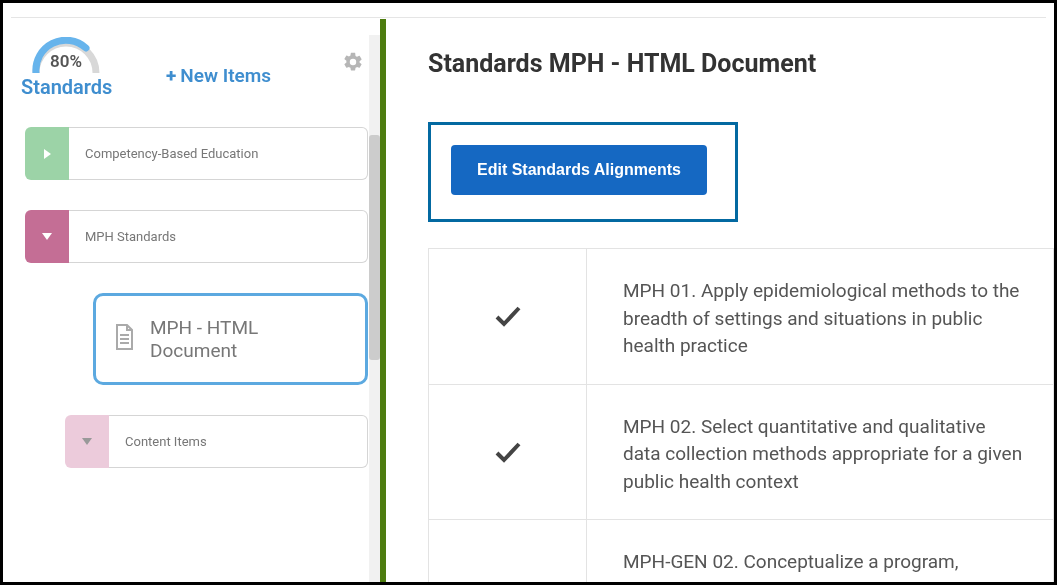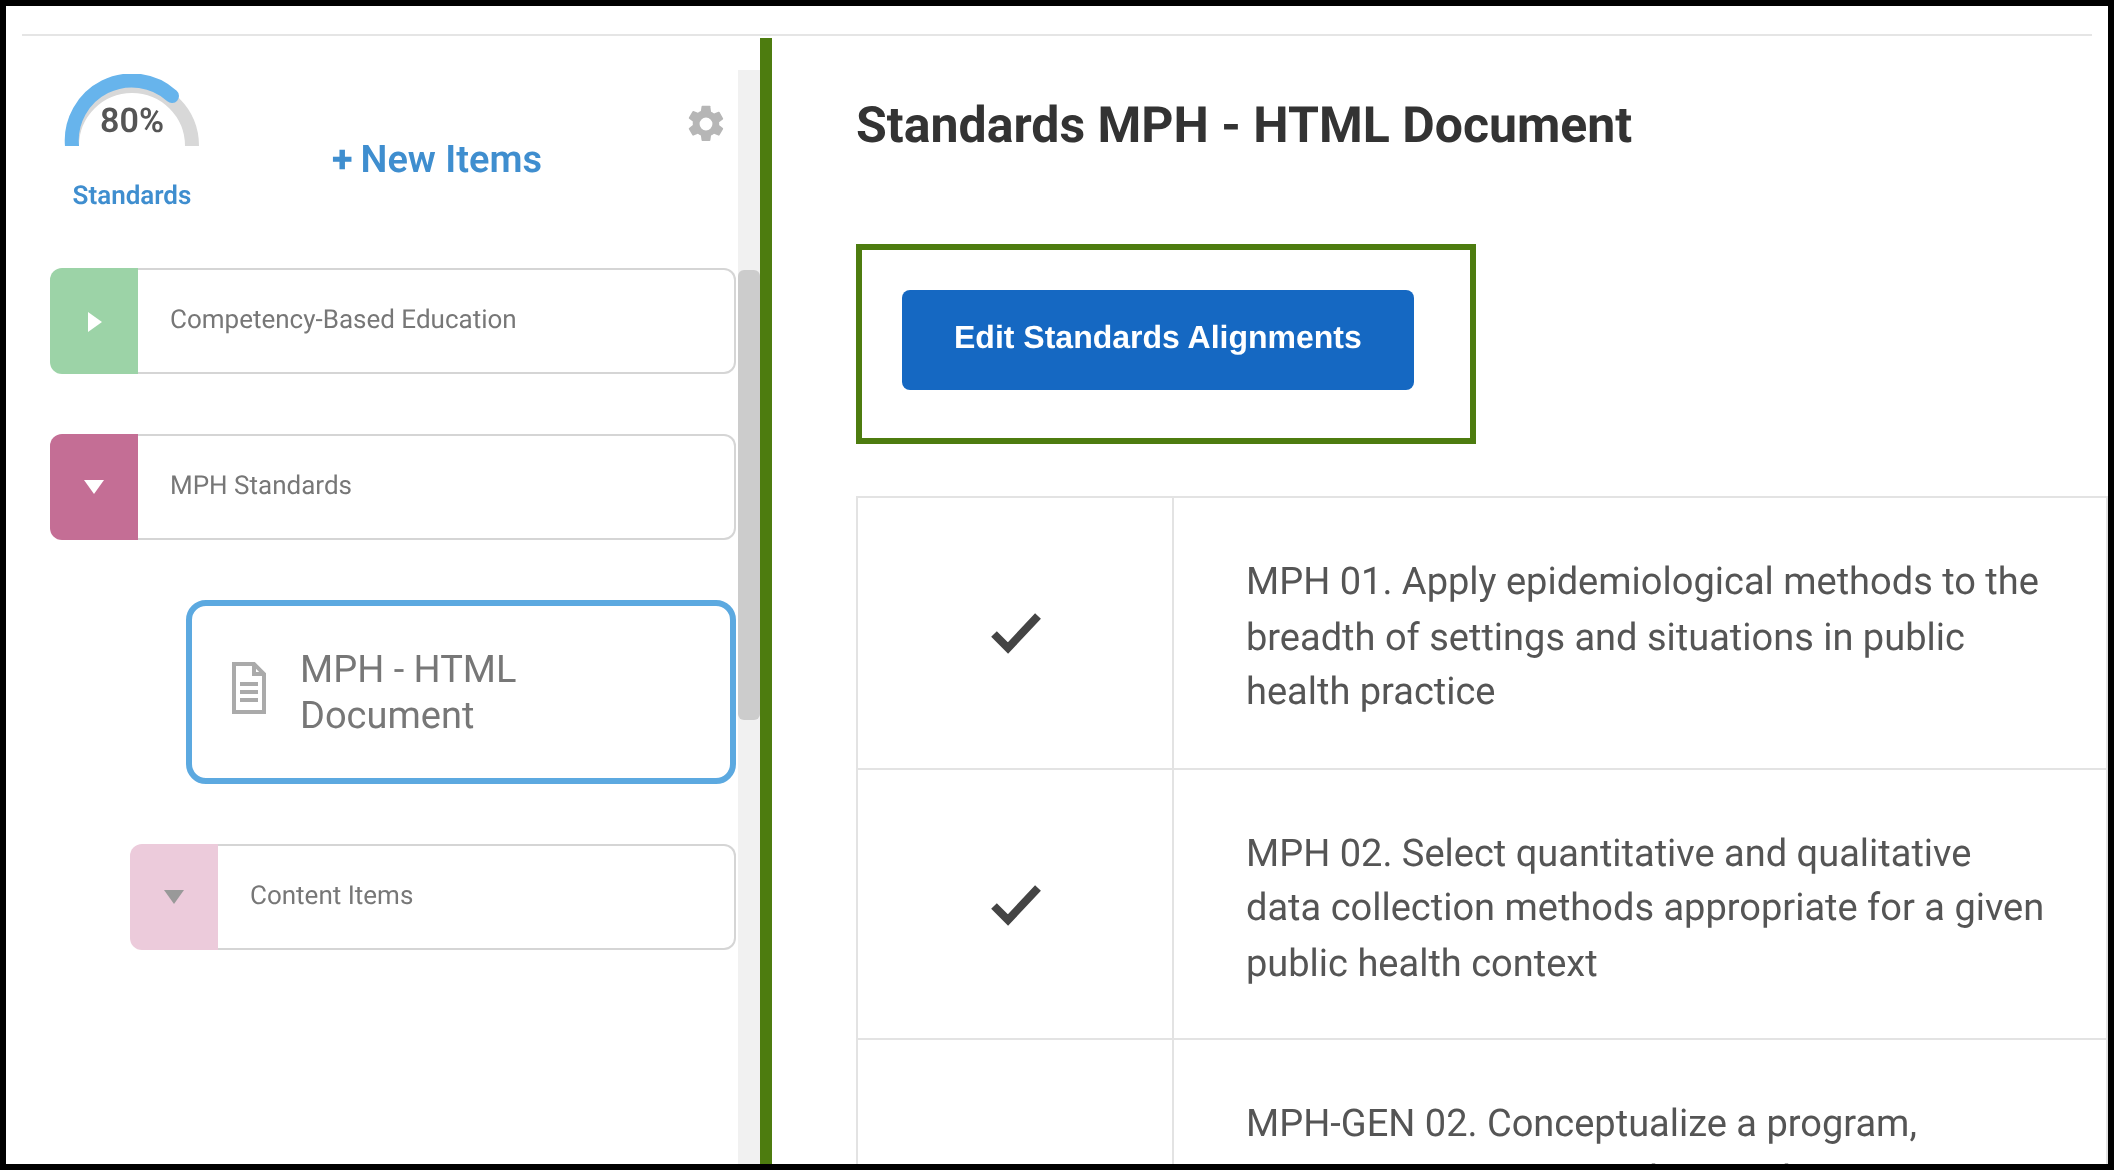--- a/index.html
+++ b/index.html
@@ -42,24 +42,24 @@
     .gauge svg { display: block; }
     .gauge-pct {
       position: absolute;
       top: 14px; left: 0; right: 0;
       text-align: center;
       font-size: 17px;
       font-weight: 600;
       color: #555;
     }
     .gauge-label {
-      font-size: 13px;
+      font-size: 20px;
       color: #3f8ecf;
       font-weight: 600;
-      margin-top: 18px;
+      margin-top: 2px;
     }
     .new-unit {
       color: #3f8ecf;
       font-size: 19px;
       font-weight: 600;
       margin-left: 55px;
       margin-top: 15px;
       cursor: pointer;
       display: flex;
       align-items: center;
@@ -156,21 +156,21 @@
       padding: 30px 0 0 30px;
       overflow: hidden;
     }
     .page-title {
       font-size: 25px;
       font-weight: 700;
       color: #333;
       margin-bottom: 44px;
     }
     .highlight-box {
-      border: 3px solid #4d7c0f;
+      border: 3px solid #0369a1;
       display: inline-block;
       padding: 20px 28px 24px 20px;
       margin-bottom: 20px;
     }
     .btn-primary {
       background: #1568c2;
       color: #fff;
       border: none;
       padding: 16px 26px;
       font-size: 16px;

